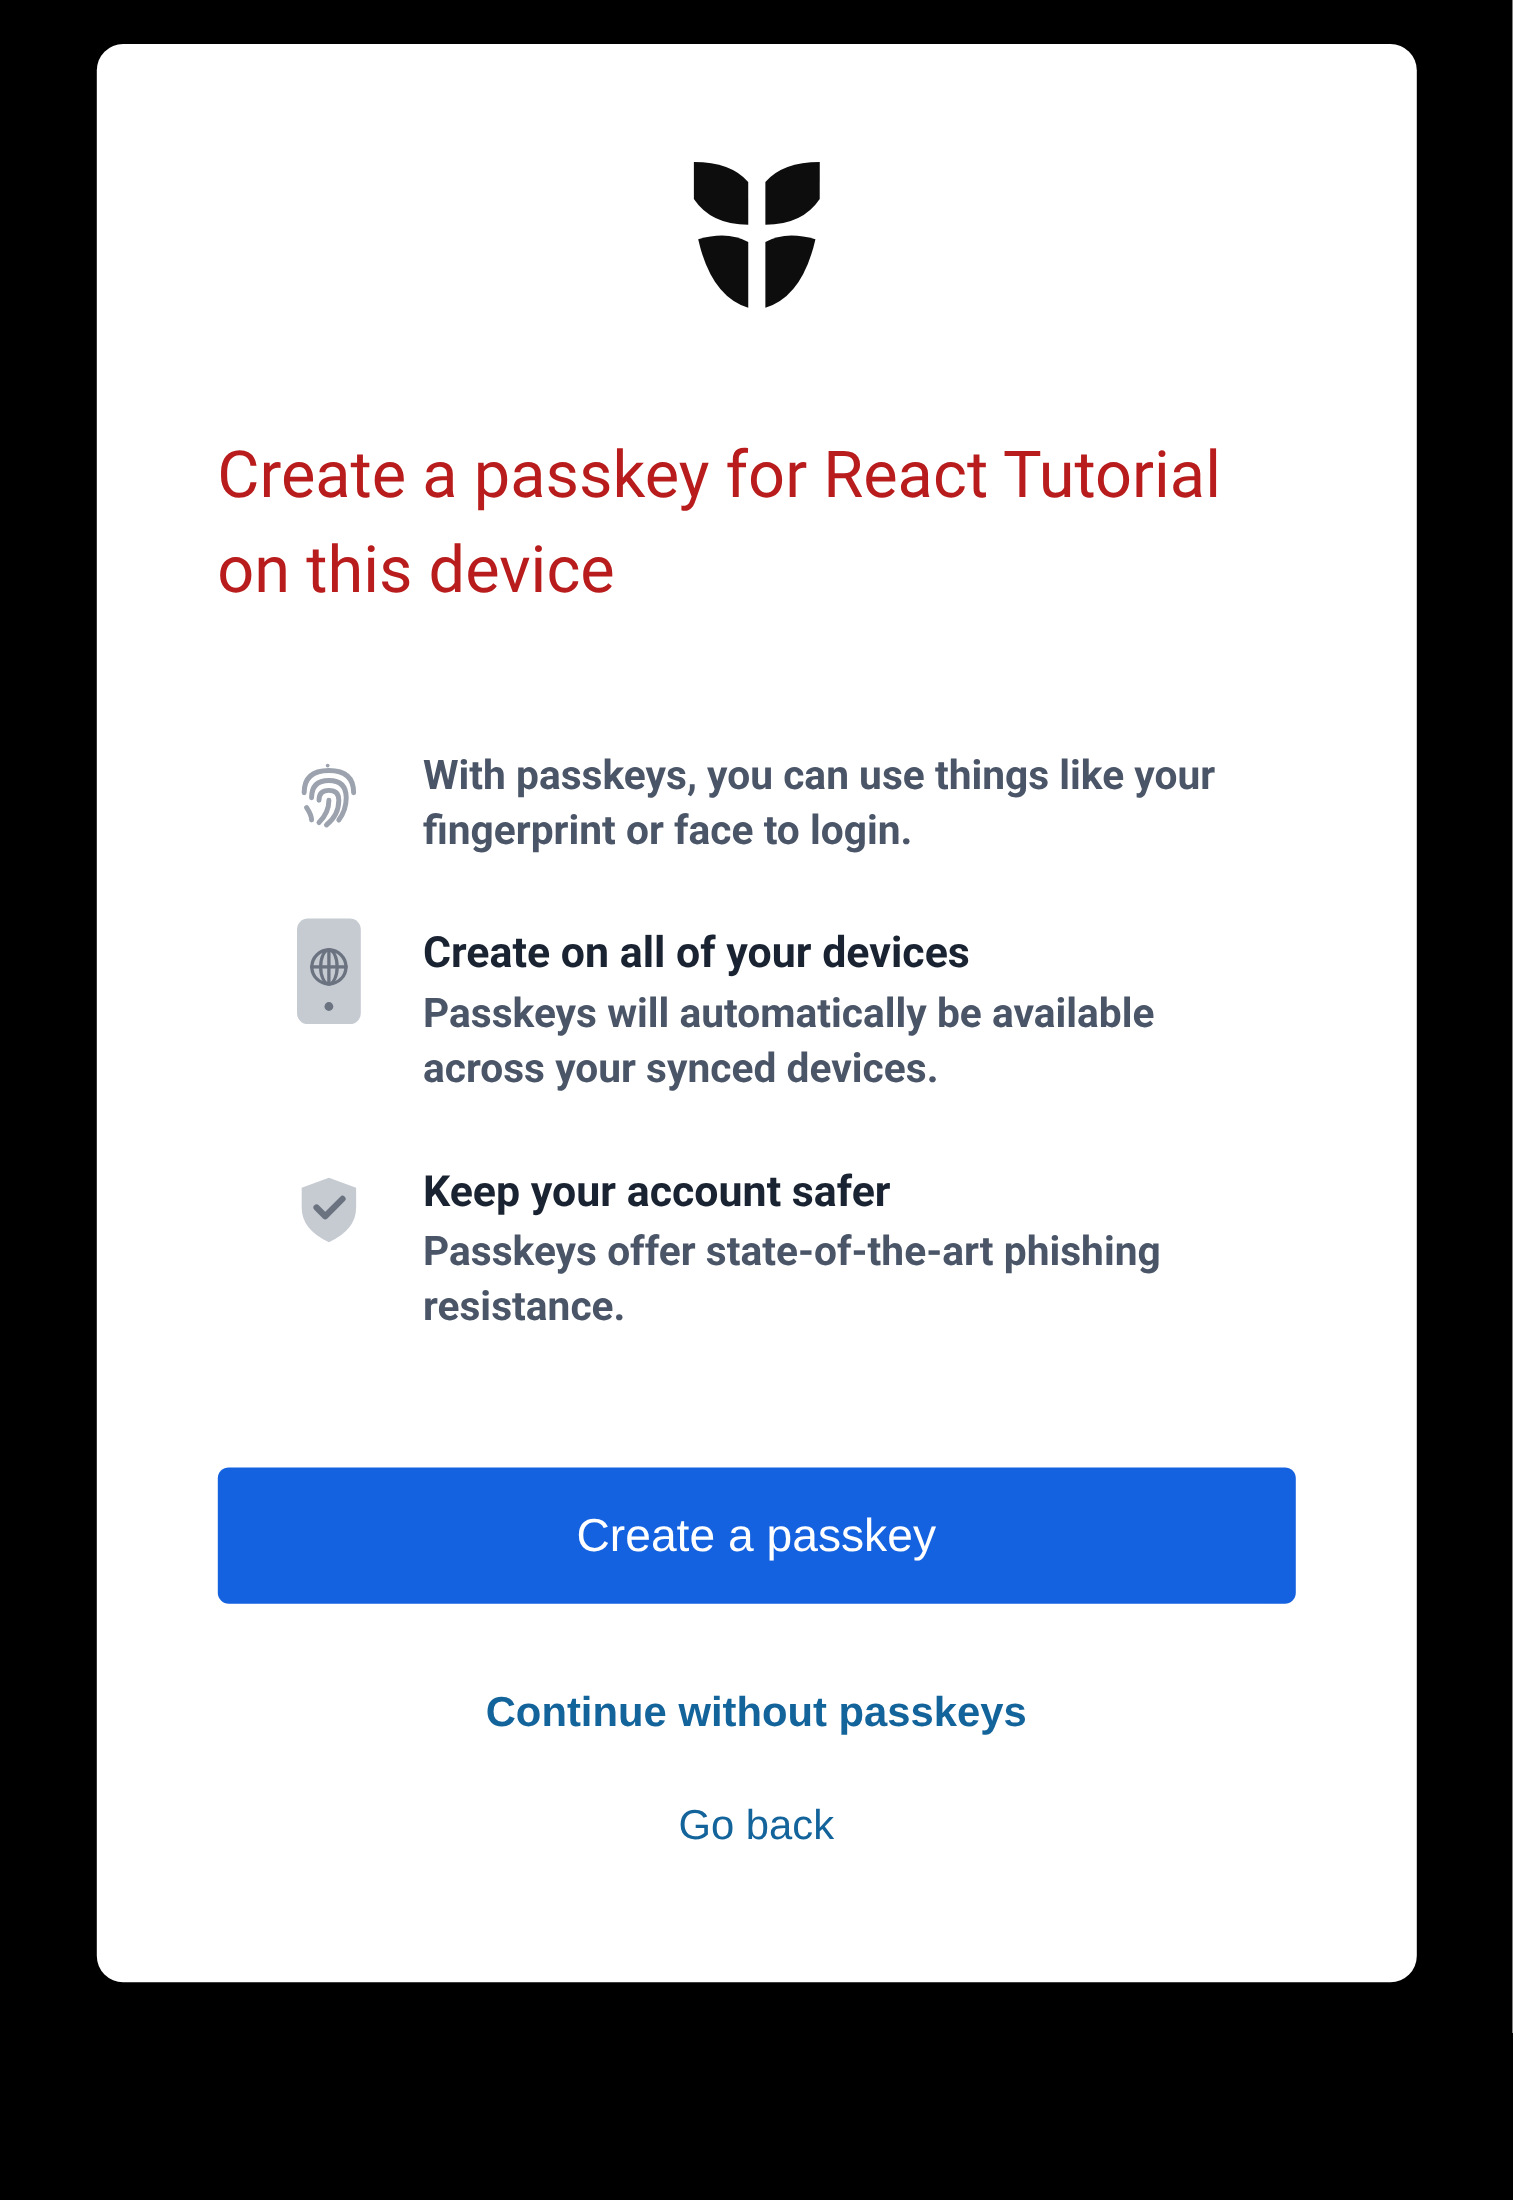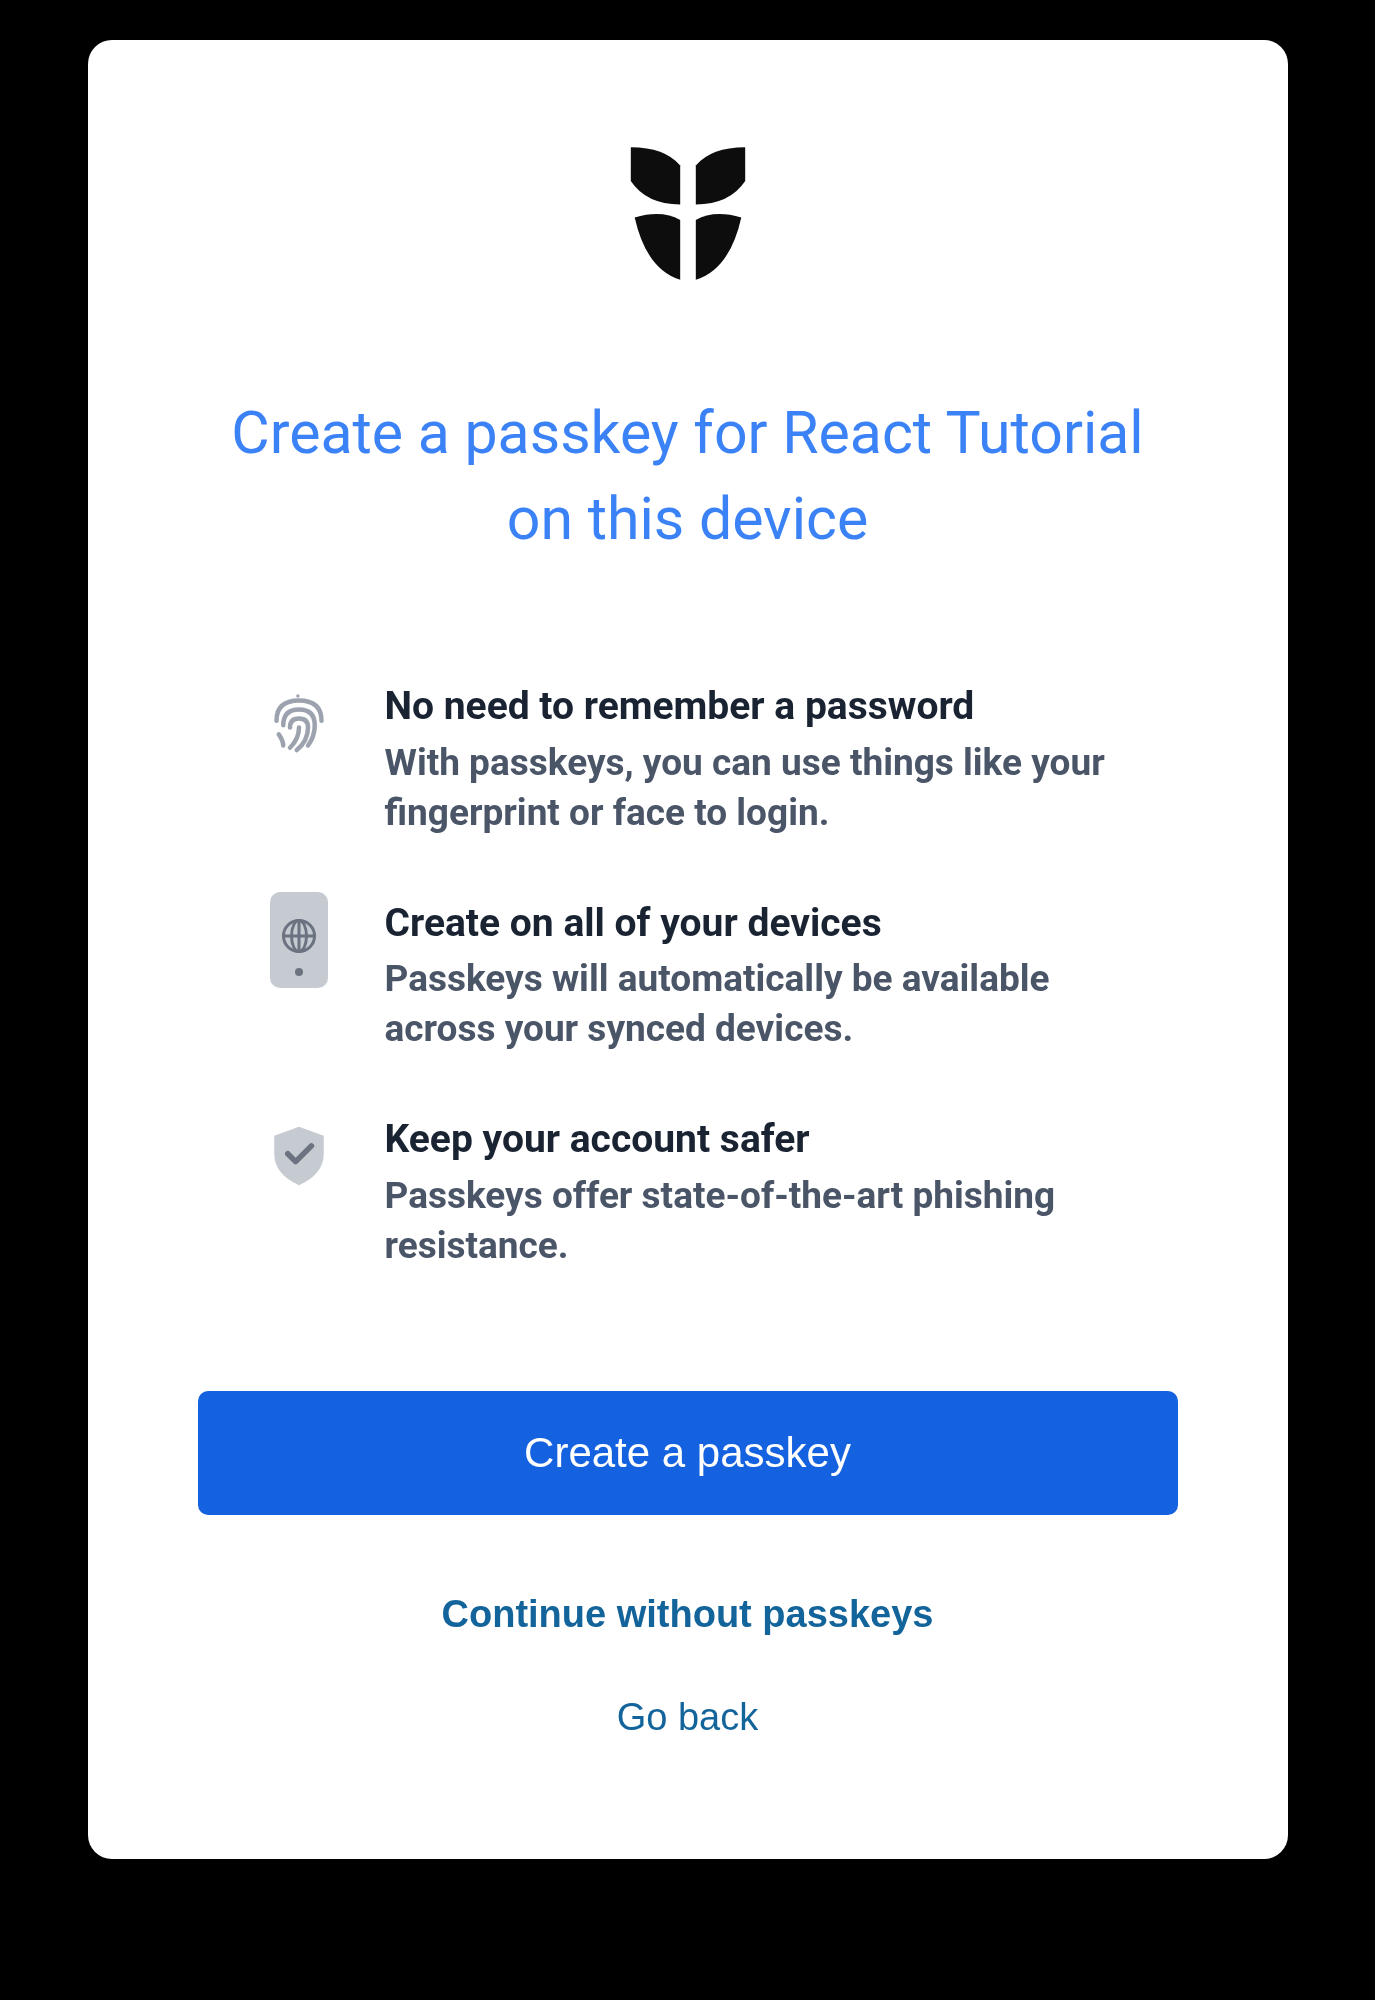--- a/index.html
+++ b/index.html
@@ -33,22 +33,22 @@
     }
     
     .shield-logo svg {
       width: 130px;
       height: 160px;
     }
     
     .title {
       font-size: 59px;
       font-weight: 400;
-      color: #3b82f6;
-      text-align: center;
+      color: #b91c1c;
+      text-align: left;
       line-height: 1.45;
       margin-bottom: 120px;
     }
     
     .benefits {
       display: flex;
       flex-direction: column;
       gap: 60px;
       margin-bottom: 120px;
       padding-left: 65px;
@@ -216,21 +216,20 @@
         <svg viewBox="0 0 64 64" width="72" height="72" fill="none" stroke="#9ca3af" stroke-width="4" stroke-linecap="round">
           <path d="M 12 30 Q 12 12 32 12 Q 52 12 52 30"></path>
           <path d="M 18 34 Q 18 20 32 20 Q 46 20 46 34 Q 46 44 40 52"></path>
           <path d="M 24 36 Q 24 28 32 28 Q 40 28 40 36 Q 40 48 30 56"></path>
           <path d="M 32 36 Q 32 46 24 54"></path>
           <path d="M 14 42 Q 18 48 18 52"></path>
           <circle cx="31" cy="8" r="1.5" fill="#9ca3af" stroke="none"></circle>
         </svg>
       </div>
       <div class="benefit-text">
-        <div class="benefit-title">No need to remember a password</div>
         <div class="benefit-desc">With passkeys, you can use things like your fingerprint or face to login.</div>
       </div>
     </div>
 
     <div class="benefit">
       <div class="benefit-icon">
         <div class="device-icon-bg">
           <div class="device-globe">
             <div class="device-globe-ellipse"></div>
           </div>

